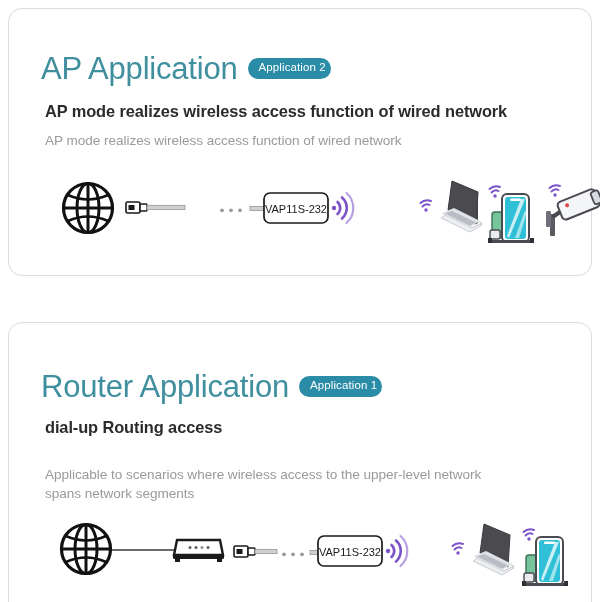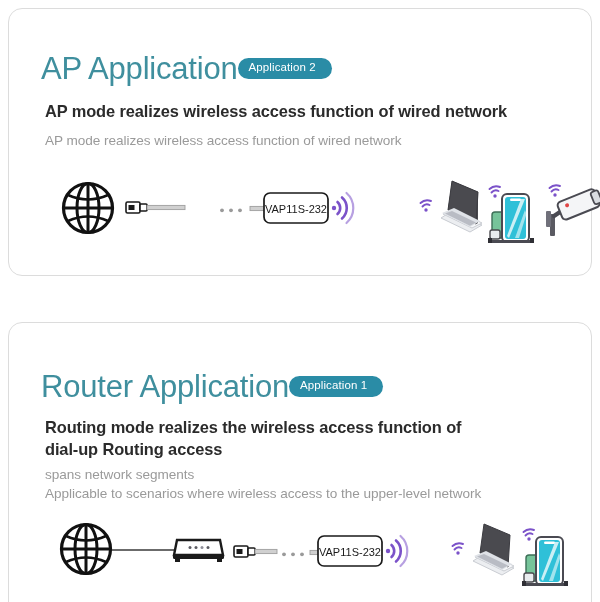--- a/index.html
+++ b/index.html
@@ -33,37 +33,38 @@
   }
   #card-ap   { top: 8px;   height: 268px; }
   #card-rtr  { top: 322px; height: 349px; }
 
   
   .title-row {
     position: absolute;
     left: 32px;
     display: flex;
     align-items: center;
+    gap: 10px;
     white-space: nowrap;
   }
   .app-title {
     font-size: 31px;
     font-weight: 400;
     color: #3f8f9e;
     letter-spacing: -0.2px;
     line-height: 1;
   }
   .badge {
     display: inline-block;
     background: #2a8ca6;
     color: #ffffff;
     font-size: 11.5px;
     font-weight: 400;
     border-radius: 11px;
-    padding: 4px 16px 5px 11px;
+    padding: 4px 5px 5px 11px;
     line-height: 1;
     letter-spacing: 0.1px;
   }
 
   .headline {
     position: absolute;
     left: 36px;
     font-size: 16.4px;
     font-weight: bold;
     color: #2b2b2b;
@@ -203,27 +204,26 @@
   </div>
 
   <div class="card" id="card-rtr">
 
     <div class="title-row" style="top:48px;">
       <span class="app-title">Router Application</span>
       <span class="badge">Application 1</span>
     </div>
 
     <div class="headline" style="top:94px;">
-      <div>Routing mode realizes the wireless access function of</div>
       <div>dial-up Routing access</div>
     </div>
 
     <div class="subline" style="top:142px;">
+      <div>Applicable to scenarios where wireless access to the upper-level network</div>
       <div>spans network segments</div>
-      <div>Applicable to scenarios where wireless access to the upper-level network</div>
     </div>
 
     <div class="diagram" style="top:186px;">
       <svg width="584" height="96" viewBox="0 0 584 96" xmlns="http://www.w3.org/2000/svg">
 
         <g transform="translate(38,14)">
           <circle cx="26" cy="26" r="24.5" fill="none" stroke="#111" stroke-width="3.2"></circle>
           <ellipse cx="26" cy="26" rx="11" ry="24.5" fill="none" stroke="#111" stroke-width="3"></ellipse>
           <line x1="1.5" y1="26" x2="50.5" y2="26" stroke="#111" stroke-width="3"></line>
           <line x1="26" y1="1.5" x2="26" y2="50.5" stroke="#111" stroke-width="3"></line>

